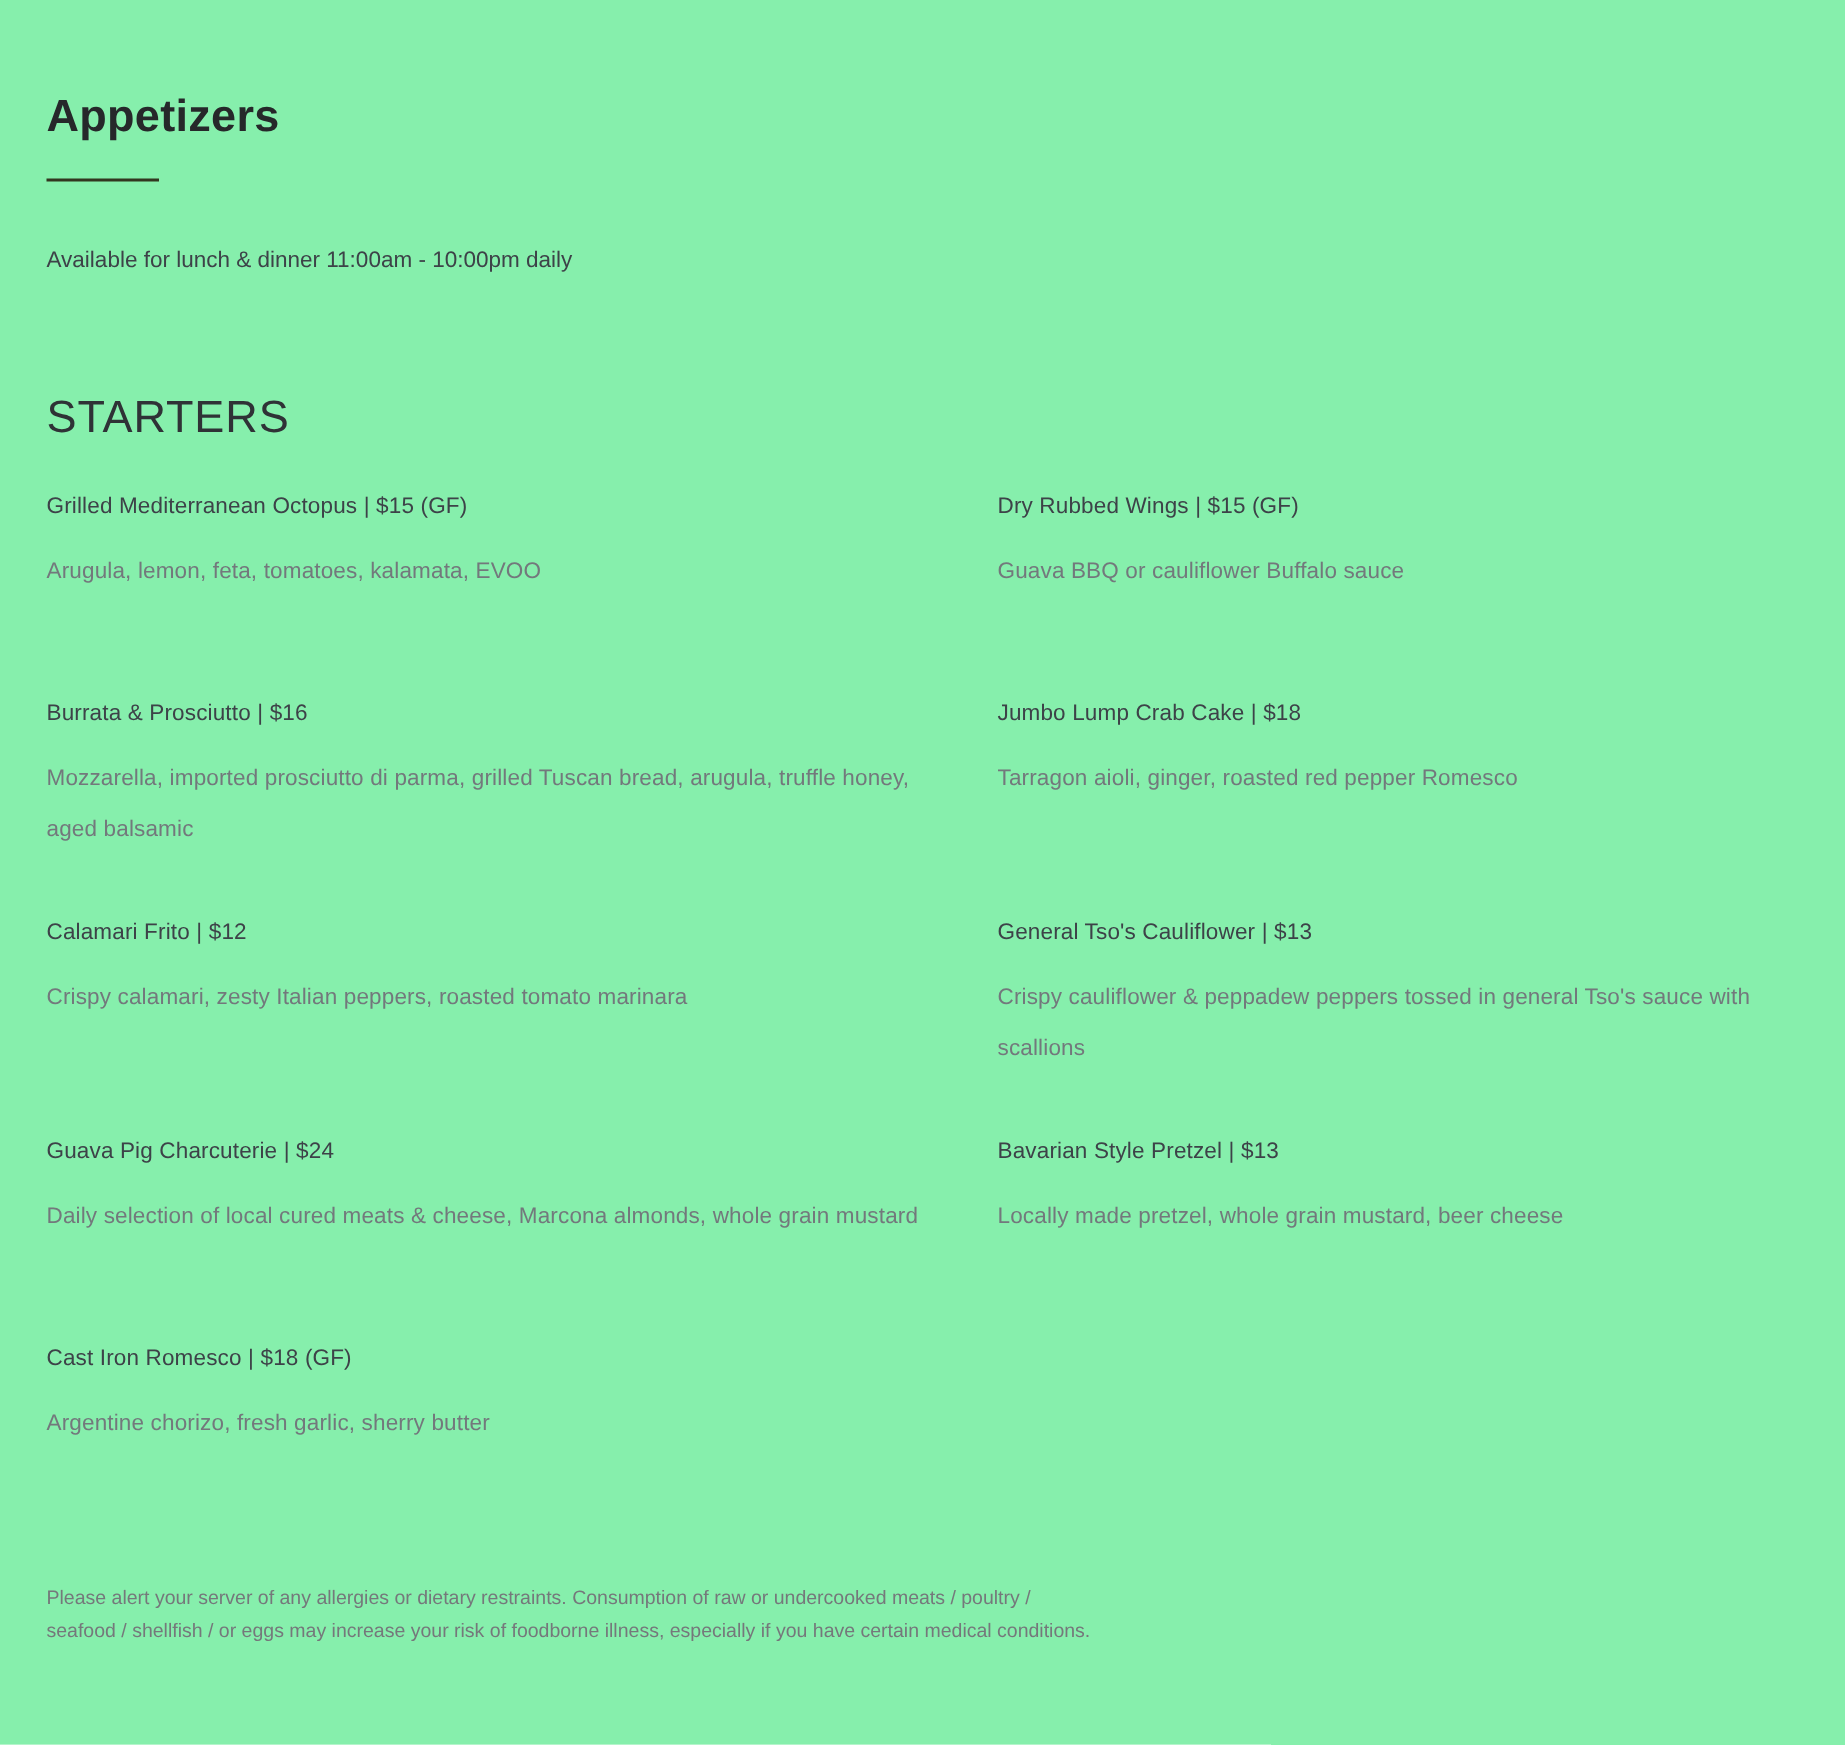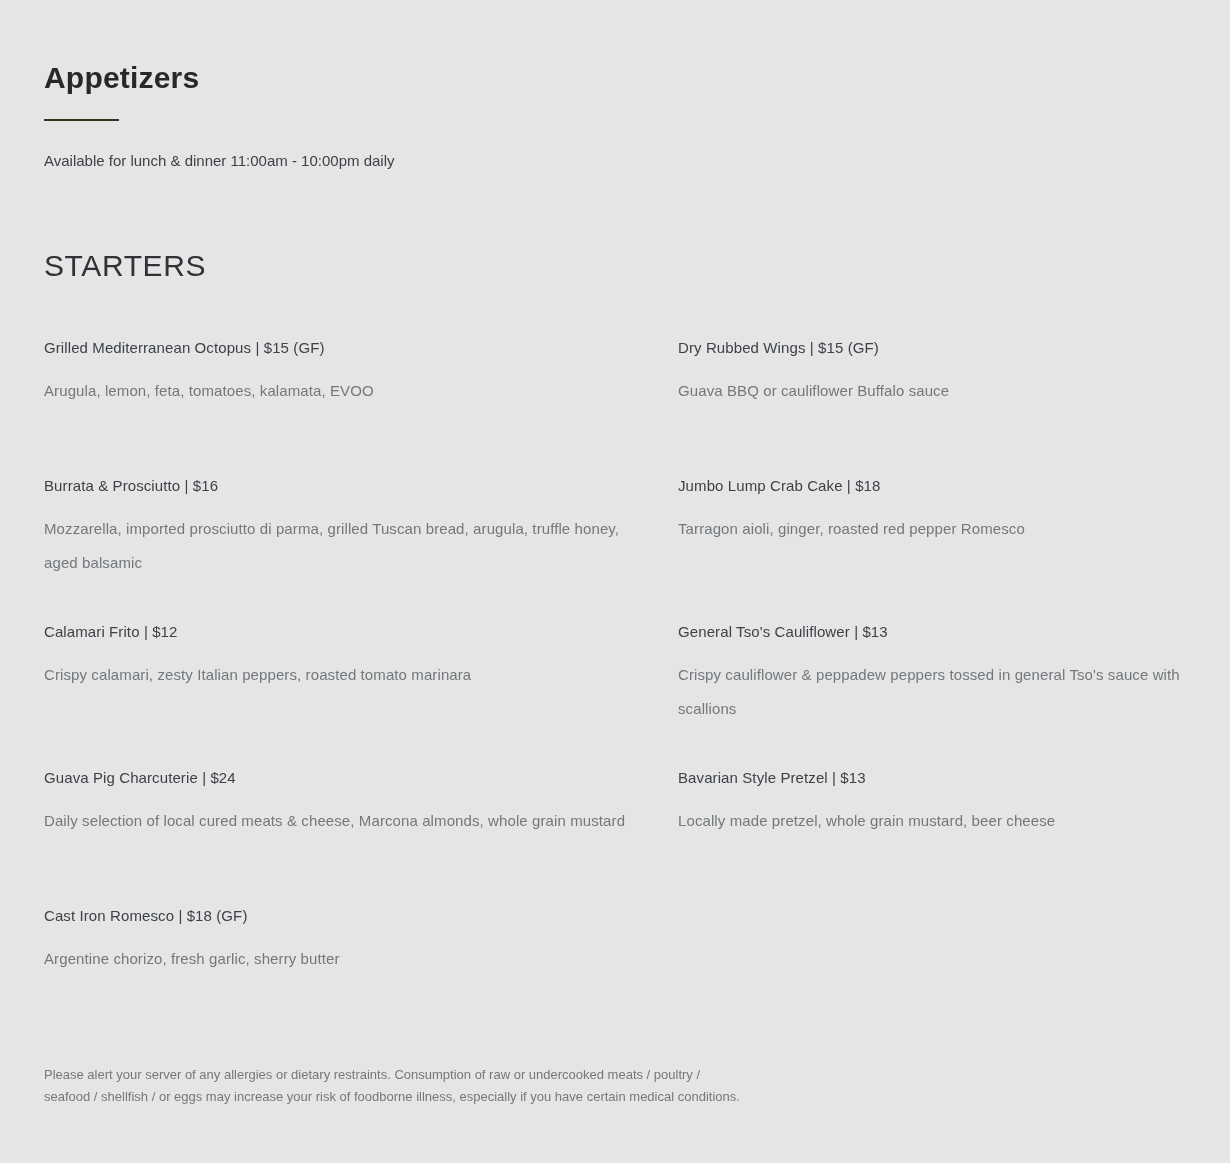--- a/index.html
+++ b/index.html
@@ -5,52 +5,52 @@
   * { margin: 0; padding: 0; box-sizing: border-box; }
   html, body {
     background: #ffffff;
     font-family: "Liberation Sans", "DejaVu Sans", sans-serif;
     color: #3d4248;
   }
   .page {
     width: 1230px;
     min-height: 1163px;
     margin: 0 auto;
-    background: #e5e5e5;
-    padding: 60px 39px 40px 44px;
+    background: #86efac;
+    padding: 60px 39px 40px 31px;
   }
   .menu-title {
     font-size: 30px;
     font-weight: 700;
     color: #26282a;
     letter-spacing: 0.2px;
     line-height: 36px;
   }
   .title-rule {
     width: 75px;
     height: 2px;
     background: #32361f;
     margin-top: 23px;
   }
   .availability {
-    margin-top: 30px;
+    margin-top: 43px;
     font-size: 15px;
     color: #3d4248;
     line-height: 20px;
   }
   .section-heading {
     margin-top: 81px;
     font-size: 30px;
     font-weight: 400;
     color: #2f3236;
     letter-spacing: 0.6px;
     line-height: 28px;
   }
   .items-grid {
-    margin-top: 58px;
+    margin-top: 35px;
     display: grid;
     grid-template-columns: 584px 1fr;
     column-gap: 50px;
     row-gap: 42px;
   }
   .menu-item { min-height: 96px; }
   .item-title {
     font-size: 15px;
     color: #3d4248;
     line-height: 20px;

